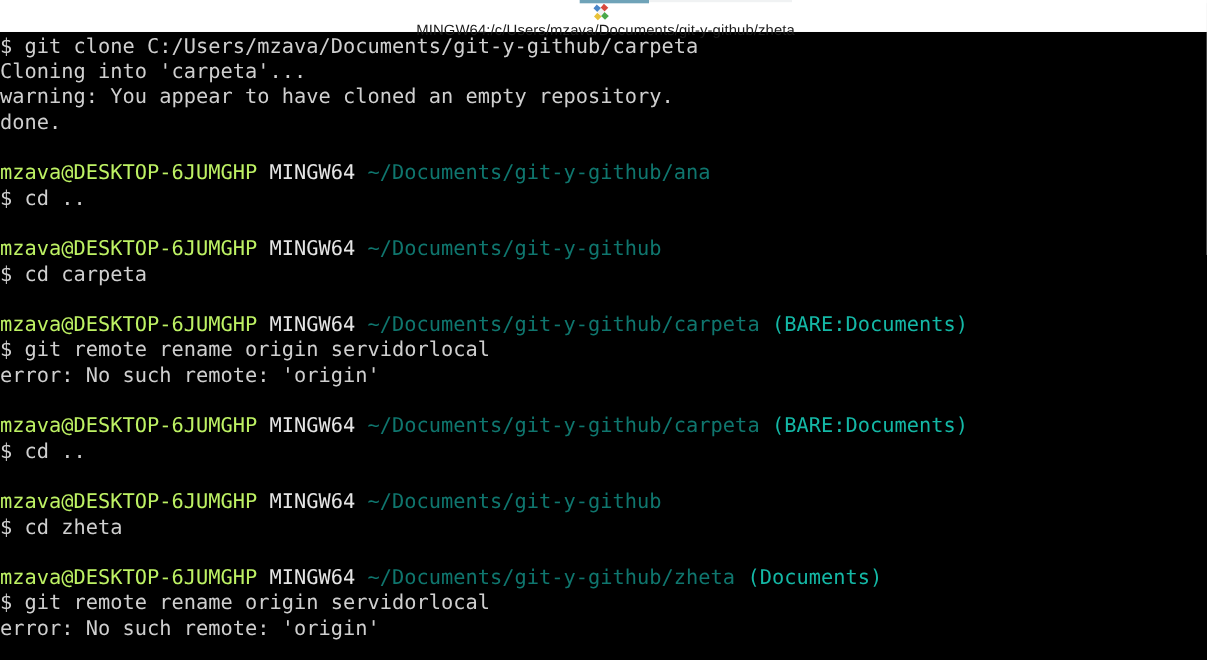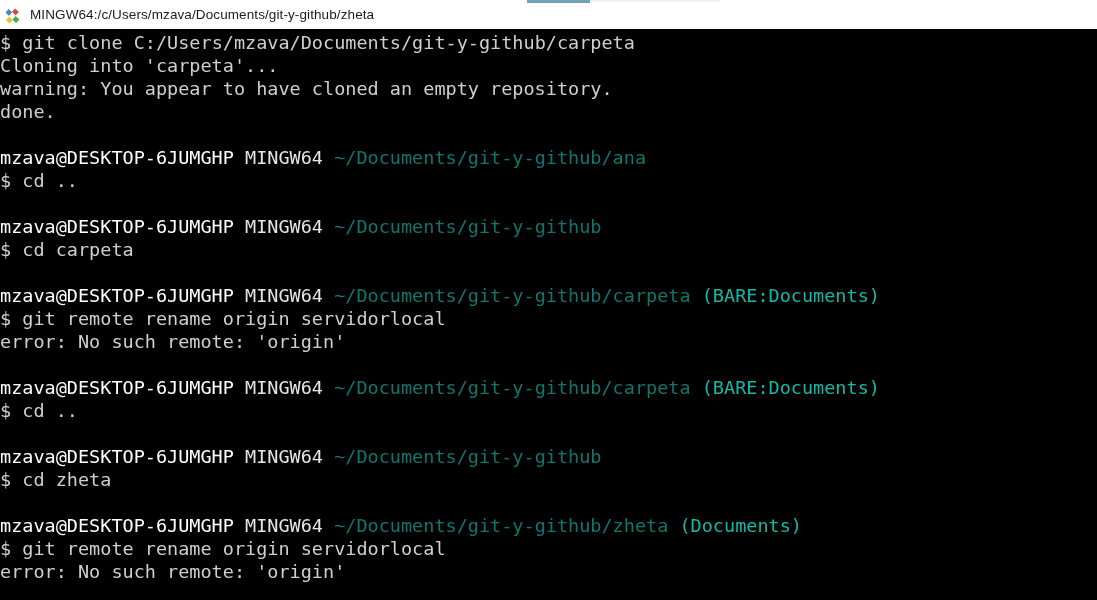--- a/index.html
+++ b/index.html
@@ -46,20 +46,21 @@
     position: absolute;
     top: 0; left: 0;
     width: 1097px;
     height: 29px;
     background: #ffffff;
     display: flex;
     align-items: center;
     box-sizing: border-box;
     padding-left: 4px;
     z-index: 3;
+    flex-direction: column;
   }
   #titlebar .app-icon {
     width: 20px;
     height: 20px;
     margin-right: 6px;
     flex: 0 0 auto;
     position: relative;
     top: 1px;
   }
   #titlebar .title-text {
@@ -91,21 +92,21 @@
     padding-left: 0px;
   }
   .line {
     white-space: pre;
     height: 23px;
     line-height: 23px;
   }
   .line.blank { color: transparent; }
 
   .c-default { color: #cfcfcf; }
-  .c-user    { color: #ffffff; }
+  .c-user    { color: #bef264; }
   .c-host    { color: #e5e5e5; }
   .c-path    { color: #0f766e; }
   .c-repo    { color: #14b8a6; }
   .c-prompt  { color: #cfcfcf; }
 </style>
 </head>
 <body>
 
 <div id="top-strip">
   <div class="tab-edge"></div>

